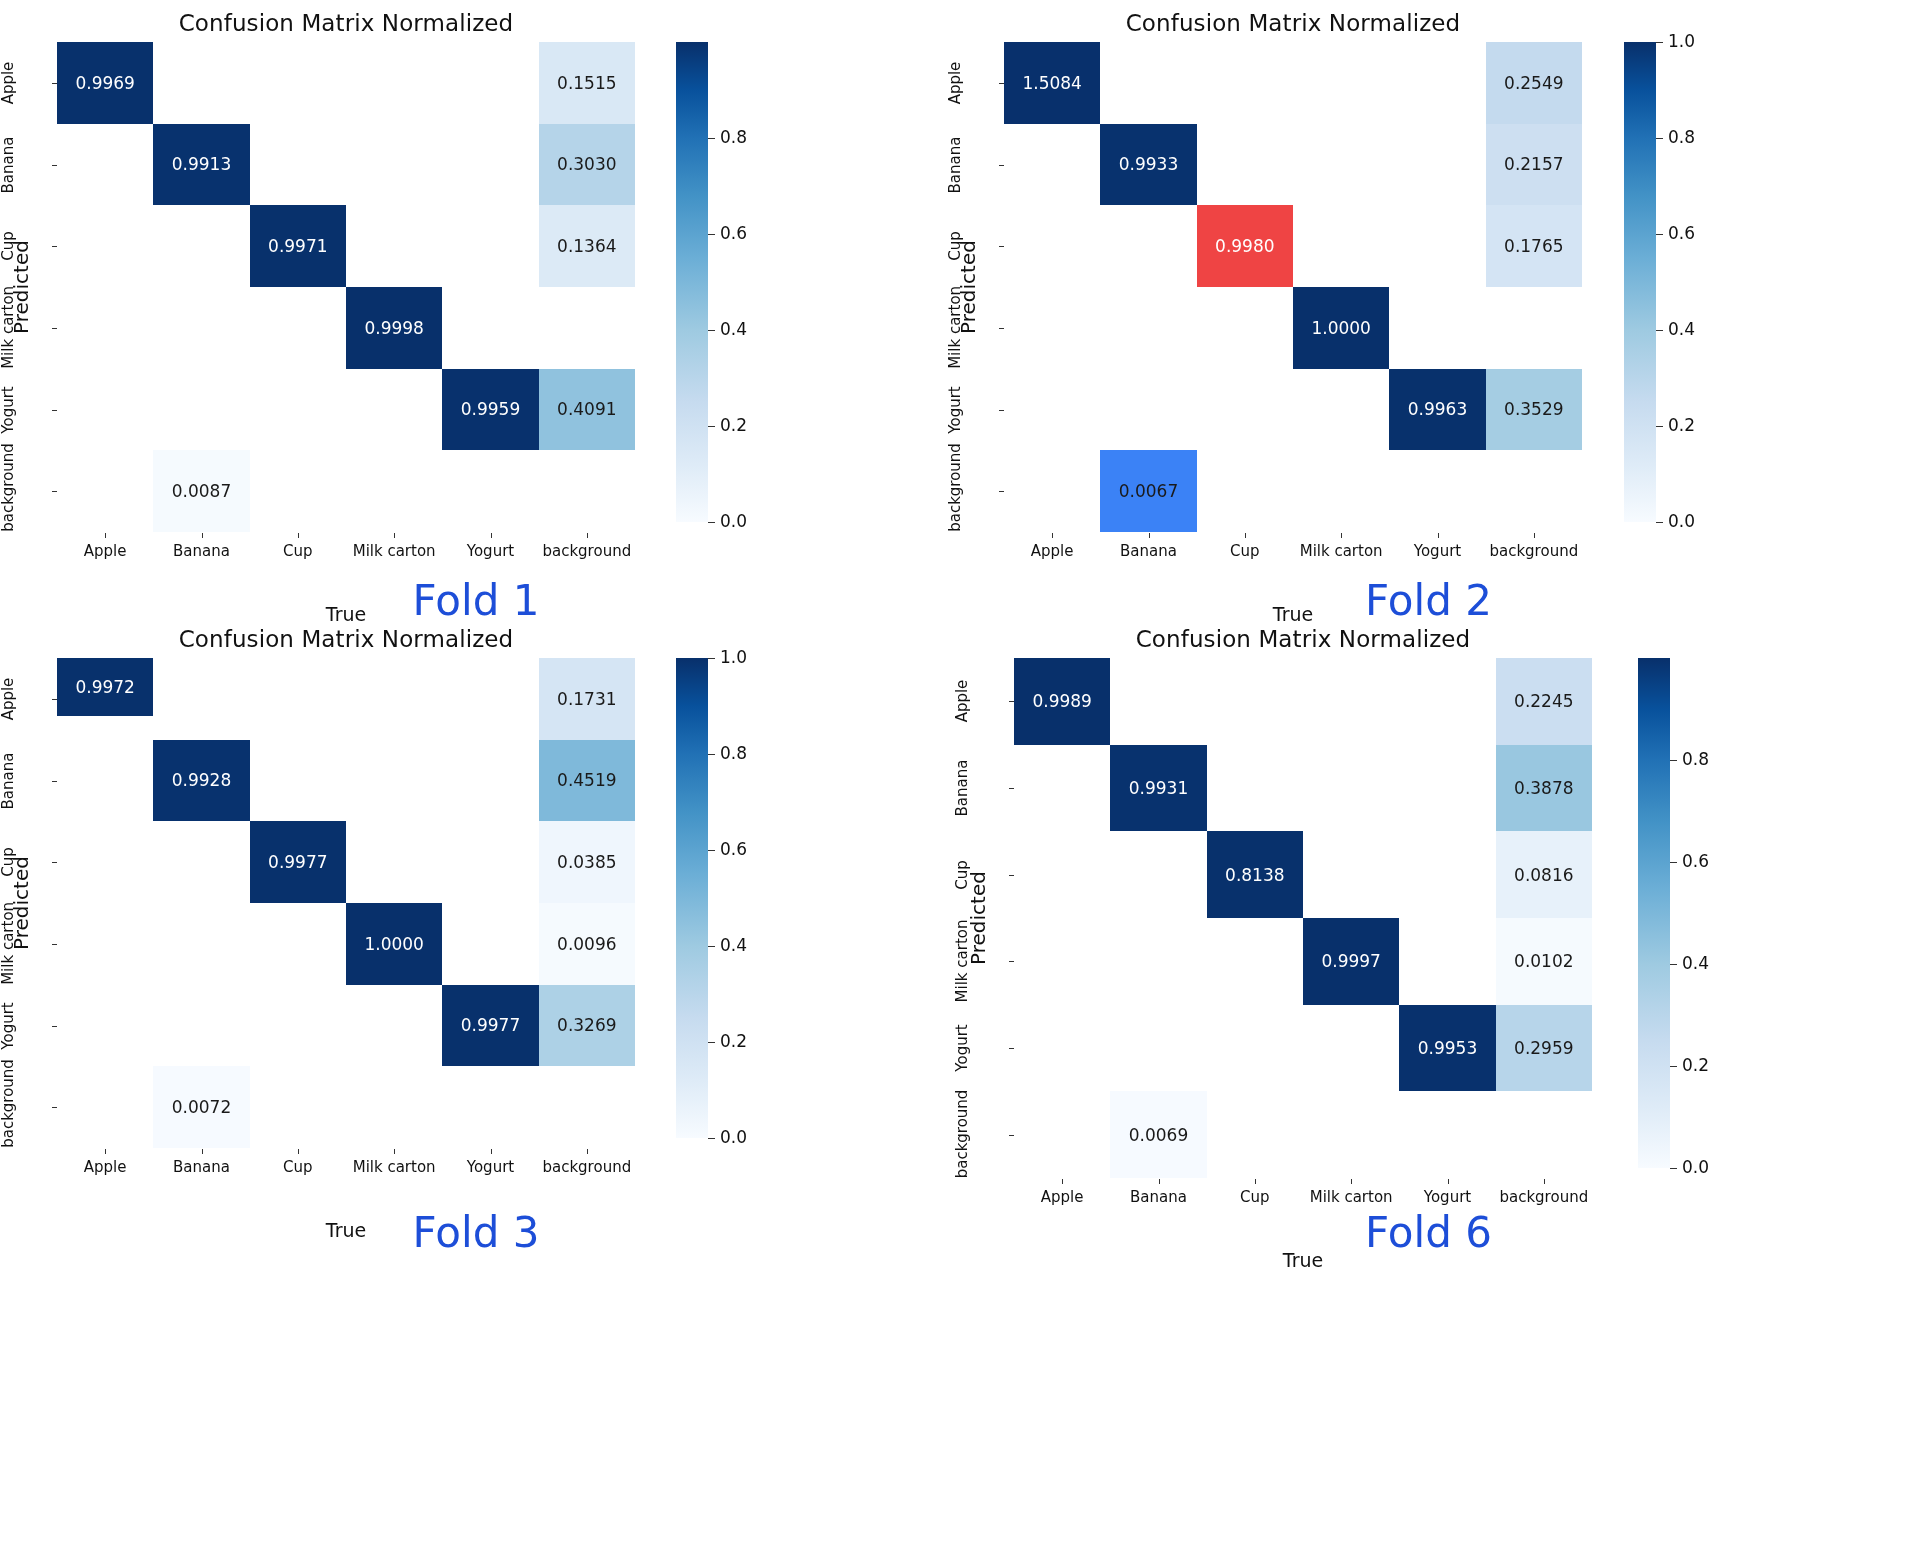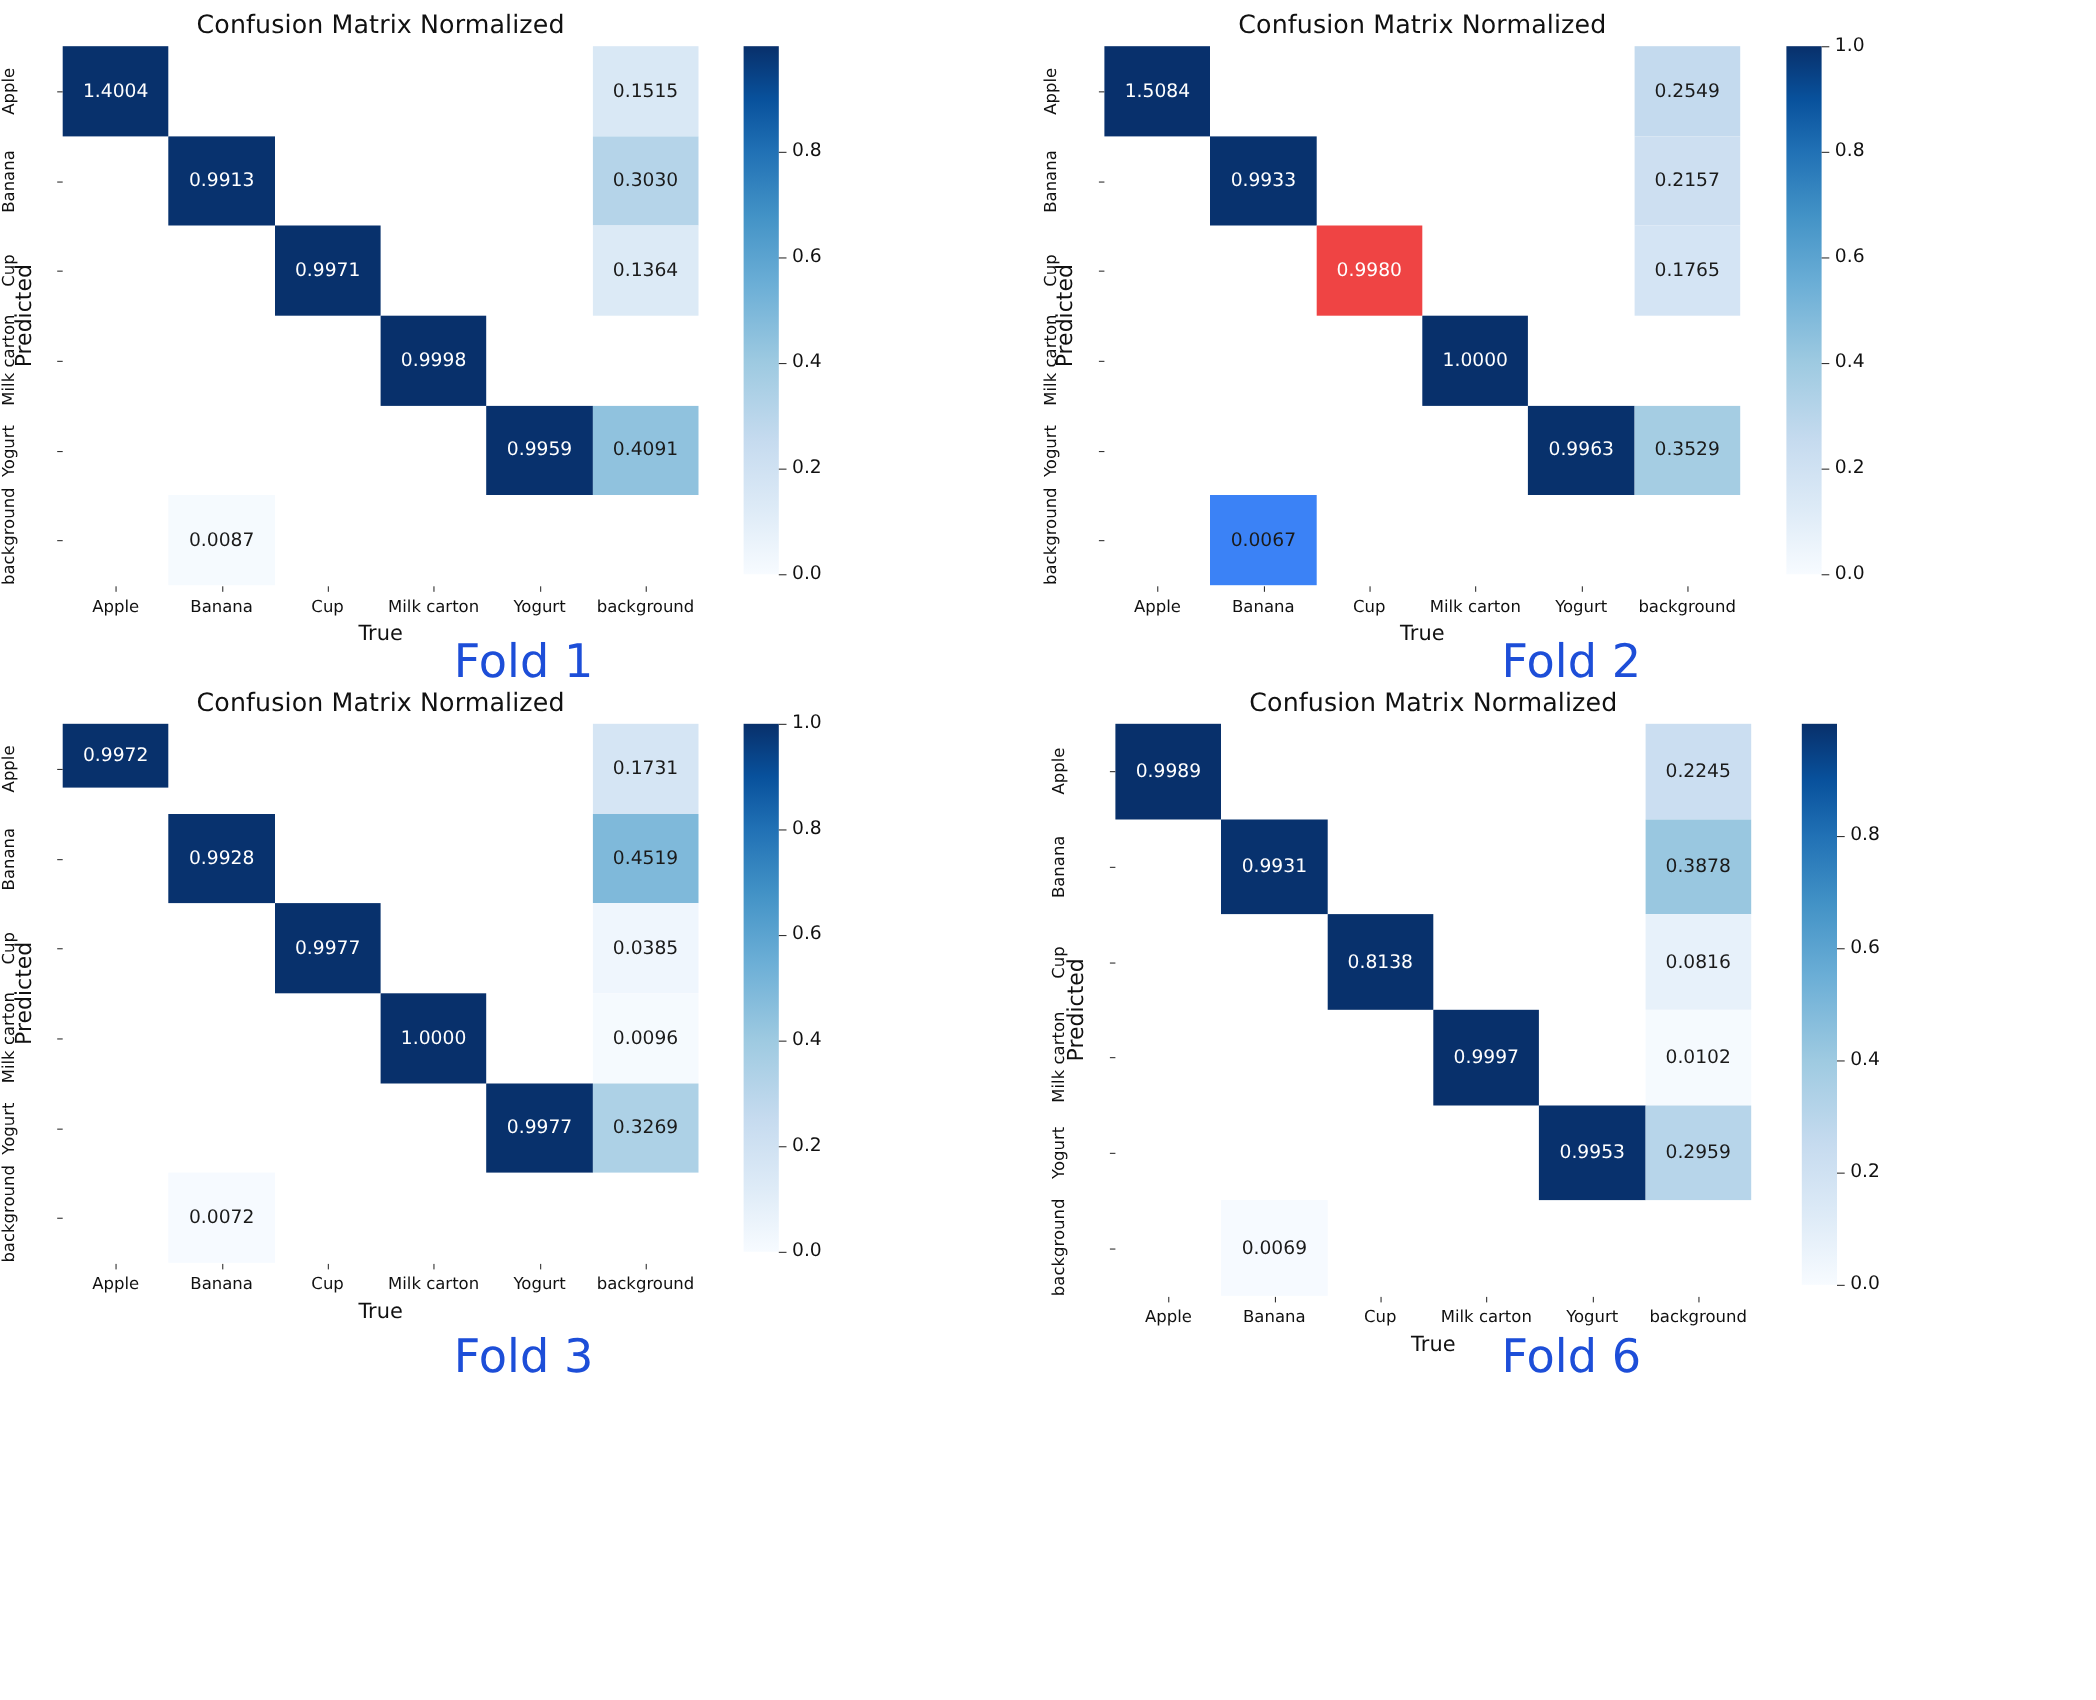--- a/index.html
+++ b/index.html
@@ -13,21 +13,21 @@
   .grid { width:1905px; height:1545px; display:grid;
           grid-template-columns:952px 953px; grid-template-rows:630px 915px; }
   .panel { position:relative; }
 
   .cm-title { position:absolute; left:0; right:0; text-align:center;
               font-size:23px; color:#111; letter-spacing:0.1px; }
   .ylabel {
     position:absolute; transform:rotate(-90deg); transform-origin:center center;
     font-size:20px; color:#111; white-space:nowrap;
   }
-  .xlabel { position:absolute; text-align:center; font-size:19px; color:#111; }
+  .xlabel { position:absolute; text-align:center; font-size:19px; color:#111;margin-top:38px; }
 
   .ytick { position:absolute; transform:rotate(-90deg); transform-origin:right center;
            text-align:center; font-size:15px; color:#111; white-space:nowrap; right:0; }
   .ytick-mark { position:absolute; width:5px; height:1px; background:#333; }
   .xtick { position:absolute; text-align:center; font-size:15px; color:#111; white-space:nowrap; }
   .xtick-mark { position:absolute; width:1px; height:5px; background:#333; }
 
   .matrix { position:absolute; }
   .cell { position:absolute; display:flex; align-items:center; justify-content:center;
           font-size:17px; }
@@ -46,21 +46,21 @@
   .fold-caption { position:absolute; text-align:center; font-size:42px;
                   color:#1d4ed8; font-weight:400; }
 </style>
 </head>
 <body>
 
 <div class="grid">
   <div class="panel">
       <div class="cm-title" style="top: 10px; left: 17px; width: 658px;">Confusion Matrix Normalized</div>
       <div class="matrix" style="left: 57px; top: 42px; width: 578px; height: 490px;">
-        <div class="cell dark" style="left: 0px; top: 0px; width: 96.3333px; height: 81.6667px; background: rgb(8, 49, 108);">1.4004</div>
+        <div class="cell dark" style="left: 0px; top: 0px; width: 96.3333px; height: 81.6667px; background: rgb(8, 49, 108);">0.9969</div>
         <div class="cell light" style="left: 481.667px; top: 0px; width: 96.3333px; height: 81.6667px; background: rgb(217, 232, 245);">0.1515</div>
         <div class="cell dark" style="left: 96.3333px; top: 81.6667px; width: 96.3333px; height: 81.6667px; background: rgb(8, 50, 110);">0.9913</div>
         <div class="cell light" style="left: 481.667px; top: 81.6667px; width: 96.3333px; height: 81.6667px; background: rgb(181, 212, 233);">0.3030</div>
         <div class="cell dark" style="left: 192.667px; top: 163.333px; width: 96.3333px; height: 81.6667px; background: rgb(8, 49, 108);">0.9971</div>
         <div class="cell light" style="left: 481.667px; top: 163.333px; width: 96.3333px; height: 81.6667px; background: rgb(220, 234, 246);">0.1364</div>
         <div class="cell dark" style="left: 289px; top: 245px; width: 96.3333px; height: 81.6667px; background: rgb(8, 48, 107);">0.9998</div>
         <div class="cell dark" style="left: 385.333px; top: 326.667px; width: 96.3333px; height: 81.6667px; background: rgb(8, 49, 109);">0.9959</div>
         <div class="cell light" style="left: 481.667px; top: 326.667px; width: 96.3333px; height: 81.6667px; background: rgb(144, 194, 222);">0.4091</div>
         <div class="cell light" style="left: 96.3333px; top: 408.333px; width: 96.3333px; height: 81.6667px; background: rgb(245, 250, 254);">0.0087</div>
       </div>

